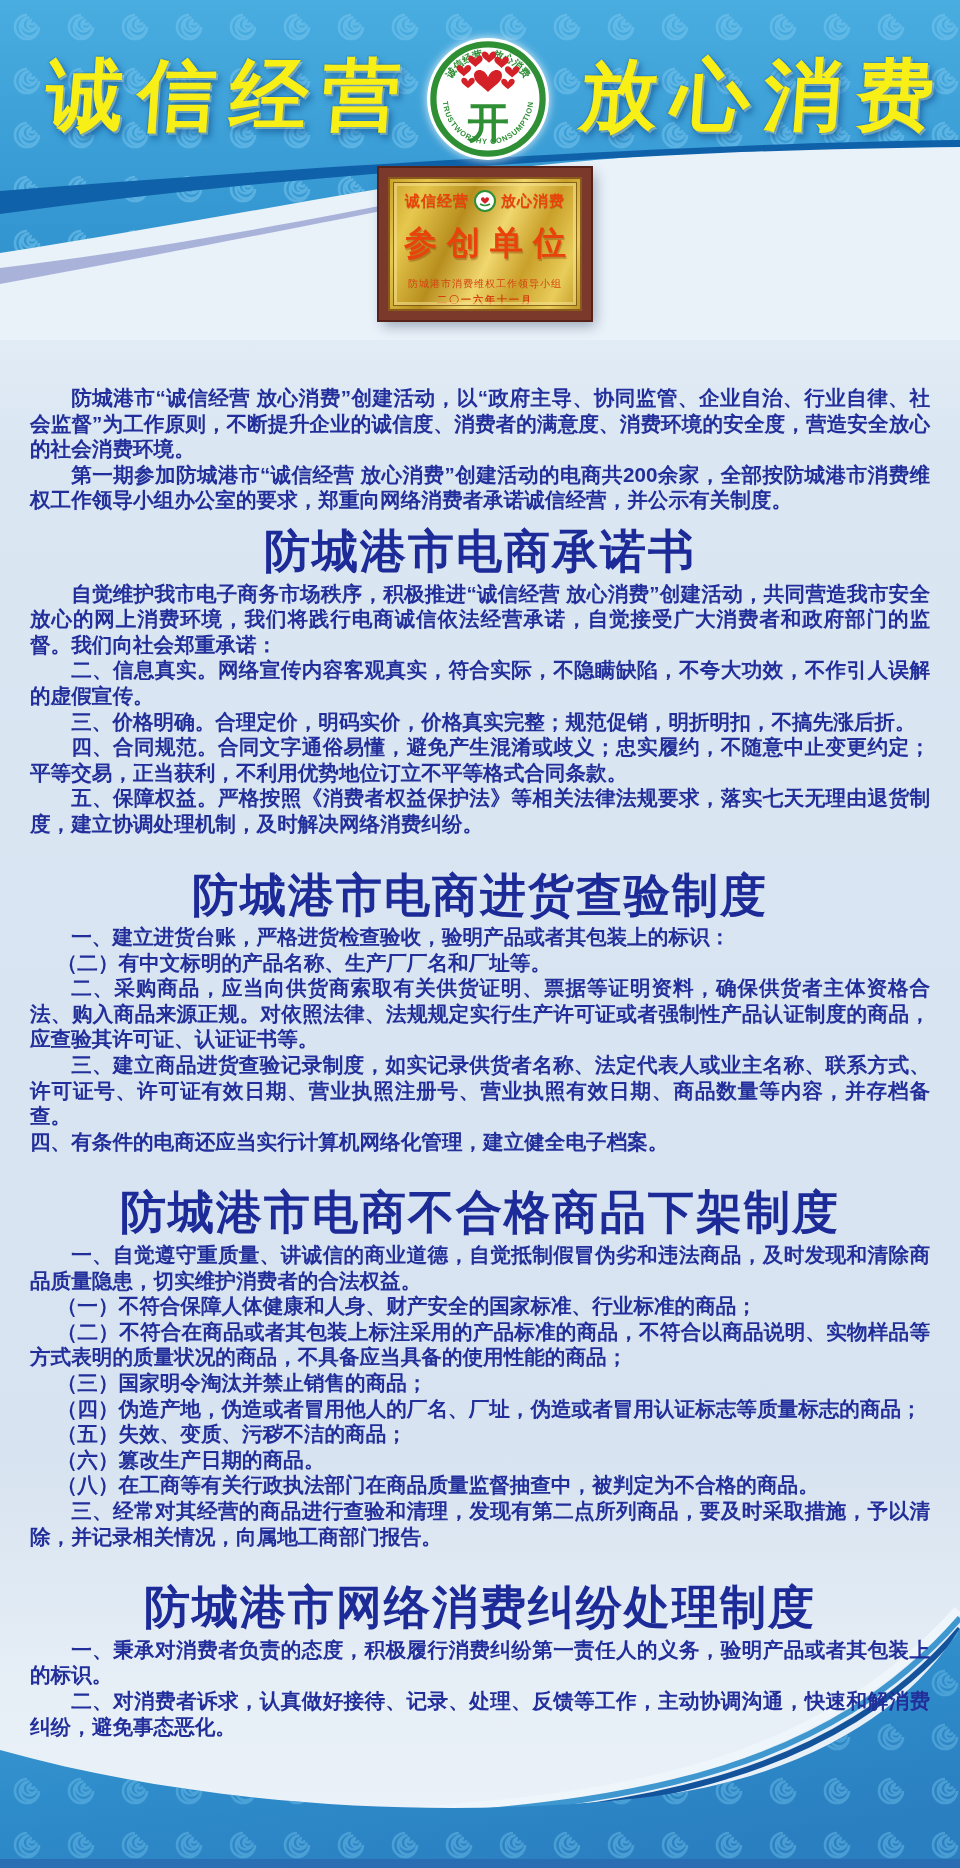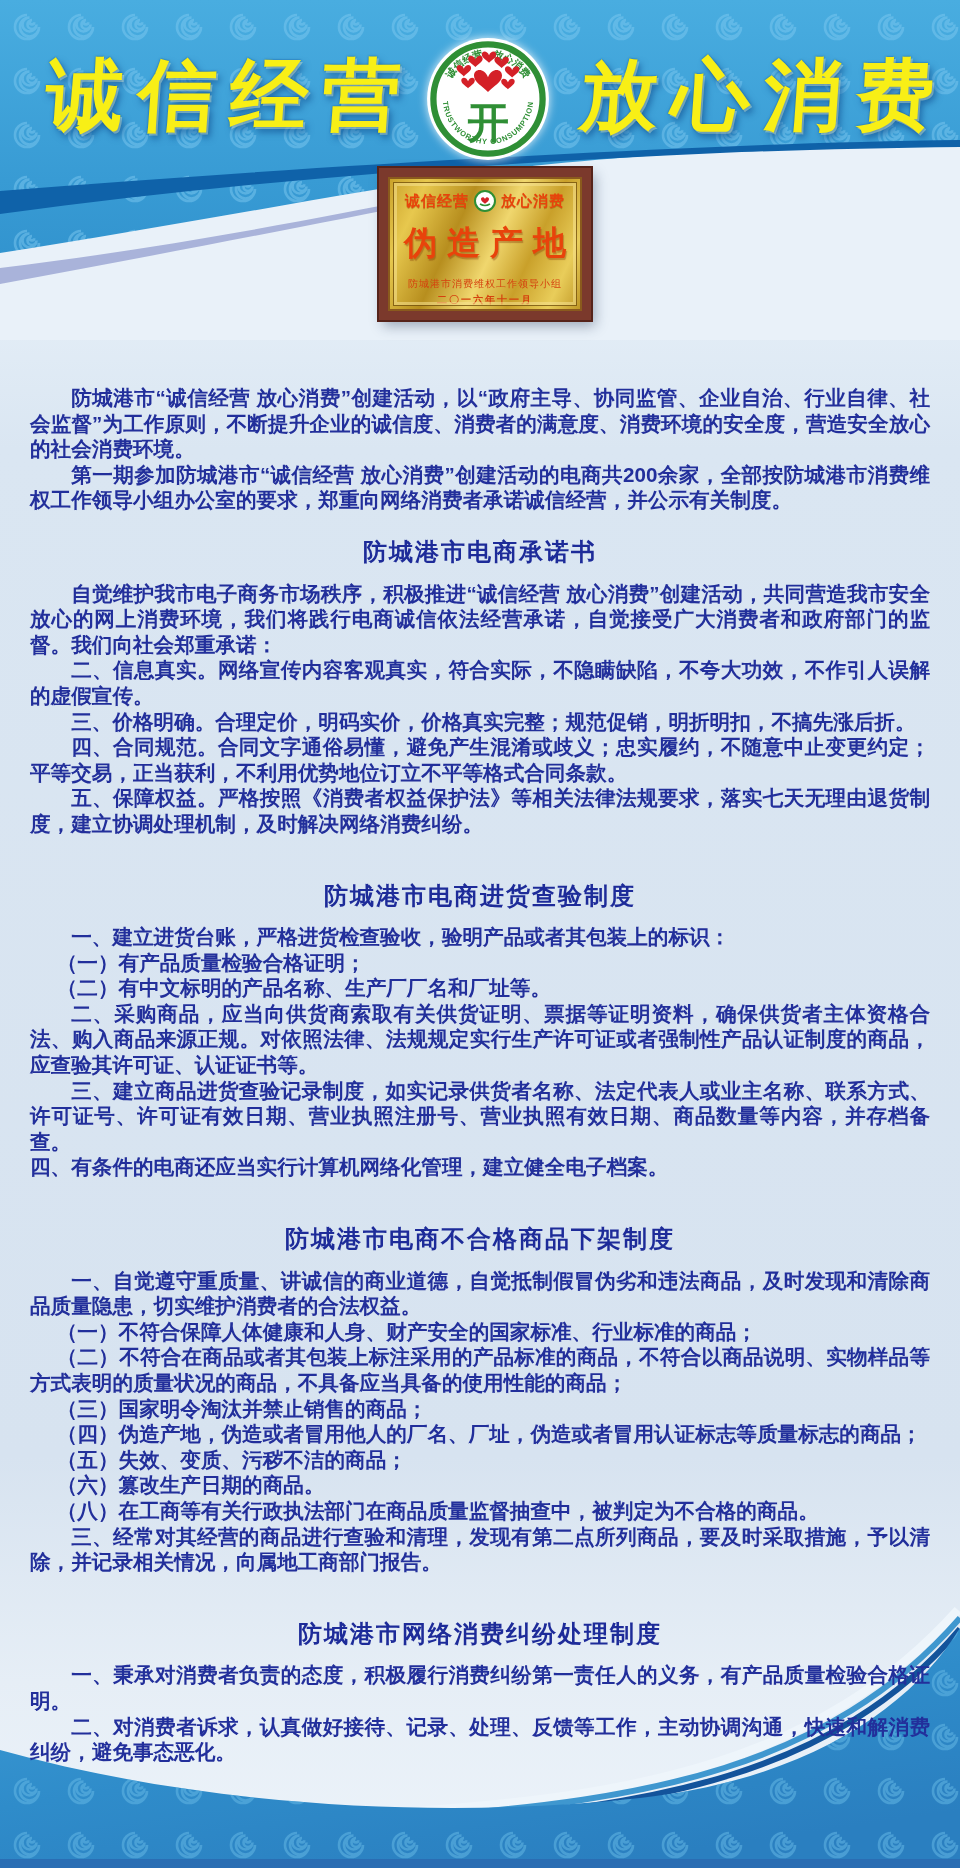--- a/index.html
+++ b/index.html
@@ -36,21 +36,21 @@
   .mini-logo svg{display:block}
   .plaque-main{margin-top:9px;font-size:33px;font-weight:900;color:#e8430b;
     letter-spacing:10px;text-indent:10px;text-shadow:1px 2px 1px rgba(120,40,0,.35)}
   .plaque-org{margin-top:11px;font-size:10px;color:#d5410e;font-weight:400;letter-spacing:1px}
   .plaque-date{font-size:10px;color:#d5410e;font-weight:700;letter-spacing:2px;margin-top:2px}
   .content{position:relative;z-index:2;padding:385px 30px 0;color:#222f9b;
     font-size:20.6px;line-height:25.6px;font-weight:700;text-align:justify;}
   .content p{margin:0;text-indent:2em;}
   .content p.sub{text-indent:1.3em}
   .content p.flush{text-indent:0}
-  h2.sec-title{margin:46px 0 16px;text-align:center;font-size:24px;letter-spacing:2px;
+  h2.sec-title{margin:46px 0 16px;text-align:center;font-size:46px;letter-spacing:2px;
     color:#1d2b99;font-weight:900;text-indent:0}
   h2.sec-title.first{margin-top:26px}
 </style>
 </head>
 <body>
 
 <div class="poster">
 
   <svg class="hdr" width="960" height="340" viewBox="0 0 960 340">
     <defs>
@@ -107,57 +107,56 @@
       <span>诚信经营</span>
       <span class="mini-logo">
         <svg width="22" height="22" viewBox="-11 -11 22 22">
           <circle r="10" fill="#ffffff" stroke="#2f8f35" stroke-width="2"></circle>
           <path d="M0,-2 C-1,-4.5 -4,-4 -4,-1.8 C-4,0 -1.5,1.2 0,2.8 C1.5,1.2 4,0 4,-1.8 C4,-4 1,-4.5 0,-2 Z" fill="#d42027"></path>
           <path d="M-5,3 Q0,6 5,3" stroke="#2f8f35" stroke-width="1.6" fill="none"></path>
         </svg>
       </span>
       <span>放心消费</span>
     </div>
-    <div class="plaque-main">伪造产地</div>
+    <div class="plaque-main">参创单位</div>
     <div class="plaque-org">防城港市消费维权工作领导小组</div>
     <div class="plaque-date">二〇一六年十一月</div>
   </div>
 
   <div class="content">
     <p>防城港市“诚信经营 放心消费”创建活动，以“政府主导、协同监管、企业自治、行业自律、社会监督”为工作原则，不断提升企业的诚信度、消费者的满意度、消费环境的安全度，营造安全放心的社会消费环境。</p>
     <p>第一期参加防城港市“诚信经营 放心消费”创建活动的电商共200余家，全部按防城港市消费维权工作领导小组办公室的要求，郑重向网络消费者承诺诚信经营，并公示有关制度。</p>
 
     <h2 class="sec-title first">防城港市电商承诺书</h2>
     <p>自觉维护我市电子商务市场秩序，积极推进“诚信经营 放心消费”创建活动，共同营造我市安全放心的网上消费环境，我们将践行电商诚信依法经营承诺，自觉接受广大消费者和政府部门的监督。我们向社会郑重承诺：</p>
     <p>二、信息真实。网络宣传内容客观真实，符合实际，不隐瞒缺陷，不夸大功效，不作引人误解的虚假宣传。</p>
     <p>三、价格明确。合理定价，明码实价，价格真实完整；规范促销，明折明扣，不搞先涨后折。</p>
     <p>四、合同规范。合同文字通俗易懂，避免产生混淆或歧义；忠实履约，不随意中止变更约定；平等交易，正当获利，不利用优势地位订立不平等格式合同条款。</p>
     <p>五、保障权益。严格按照《消费者权益保护法》等相关法律法规要求，落实七天无理由退货制度，建立协调处理机制，及时解决网络消费纠纷。</p>
 
     <h2 class="sec-title">防城港市电商进货查验制度</h2>
     <p>一、建立进货台账，严格进货检查验收，验明产品或者其包装上的标识：</p>
-    <p class="sub">（一）有产品质量检验合格证明；</p>
     <p class="sub">（二）有中文标明的产品名称、生产厂厂名和厂址等。</p>
     <p>二、采购商品，应当向供货商索取有关供货证明、票据等证明资料，确保供货者主体资格合法、购入商品来源正规。对依照法律、法规规定实行生产许可证或者强制性产品认证制度的商品，应查验其许可证、认证证书等。</p>
     <p>三、建立商品进货查验记录制度，如实记录供货者名称、法定代表人或业主名称、联系方式、许可证号、许可证有效日期、营业执照注册号、营业执照有效日期、商品数量等内容，并存档备查。</p>
     <p class="flush">四、有条件的电商还应当实行计算机网络化管理，建立健全电子档案。</p>
 
     <h2 class="sec-title">防城港市电商不合格商品下架制度</h2>
     <p>一、自觉遵守重质量、讲诚信的商业道德，自觉抵制假冒伪劣和违法商品，及时发现和清除商品质量隐患，切实维护消费者的合法权益。</p>
     <p class="sub">（一）不符合保障人体健康和人身、财产安全的国家标准、行业标准的商品；</p>
     <p class="sub">（二）不符合在商品或者其包装上标注采用的产品标准的商品，不符合以商品说明、实物样品等方式表明的质量状况的商品，不具备应当具备的使用性能的商品；</p>
     <p class="sub">（三）国家明令淘汰并禁止销售的商品；</p>
     <p class="sub">（四）伪造产地，伪造或者冒用他人的厂名、厂址，伪造或者冒用认证标志等质量标志的商品；</p>
     <p class="sub">（五）失效、变质、污秽不洁的商品；</p>
     <p class="sub">（六）篡改生产日期的商品。</p>
     <p class="sub">（八）在工商等有关行政执法部门在商品质量监督抽查中，被判定为不合格的商品。</p>
     <p>三、经常对其经营的商品进行查验和清理，发现有第二点所列商品，要及时采取措施，予以清除，并记录相关情况，向属地工商部门报告。</p>
 
     <h2 class="sec-title">防城港市网络消费纠纷处理制度</h2>
-    <p>一、秉承对消费者负责的态度，积极履行消费纠纷第一责任人的义务，有产品质量检验合格证明。</p>
+    <p>一、秉承对消费者负责的态度，积极履行消费纠纷第一责任人的义务，验明产品或者其包装上的标识。</p>
     <p>二、对消费者诉求，认真做好接待、记录、处理、反馈等工作，主动协调沟通，快速和解消费纠纷，避免事态恶化。</p>
 
   </div>
 
   <svg class="ftr" width="960" height="320" viewBox="0 0 960 320">
     <defs>
       <linearGradient id="ftrGrad" x1="0" y1="0" x2="0.6" y2="1">
         <stop offset="0" stop-color="#3f9ed6"></stop>
         <stop offset="0.55" stop-color="#2f8cca"></stop>
         <stop offset="1" stop-color="#2a7fc0"></stop>

